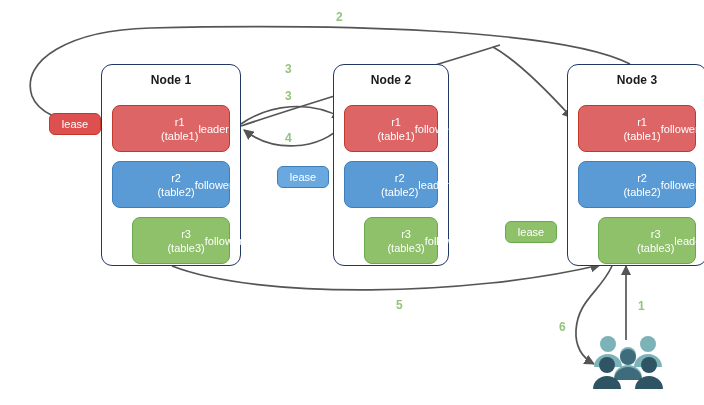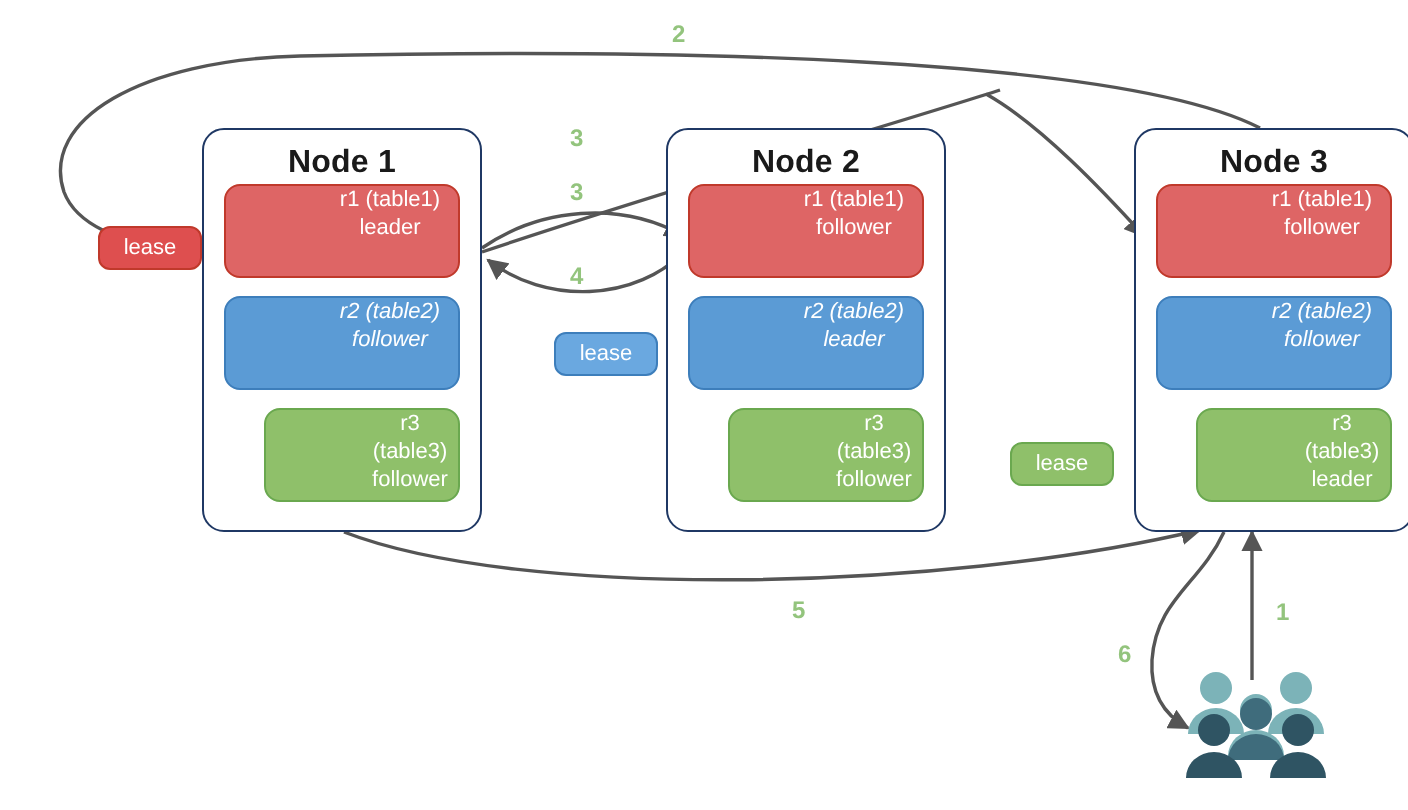--- a/index.html
+++ b/index.html
@@ -32,48 +32,48 @@
   .node {
     position: absolute;
     box-sizing: border-box;
     background: #ffffff;
     border: 1.6px solid #1f3864;
     border-radius: 11px;
     z-index: 3;
   }
   .node-title {
     text-align: center;
-    font-size: 16px;
+    font-size: 12px;
     font-weight: bold;
     color: #1a1a1a;
     margin-top: 8px;
-    margin-bottom: 1px;
+    margin-bottom: 18px;
     letter-spacing: .1px;
   }
   .replicas {
     padding: 0 10px 9px 10px;
   }
   .replica {
     box-sizing: border-box;
     height: 47px;
     border-radius: 8px;
     display: flex;
-    flex-direction: column;
     align-items: center;
+    justify-content: center;
     color: #ffffff;
     font-size: 11px;
     line-height: 14px;
     margin-bottom: 9px;
     text-align: center;
     padding-left: 48px;
   }
   .replica:last-child { margin-bottom: 0; }
   .replica .line { display: block; }
   .rep-red   { background: #de6565; border: 1.5px solid #c0392b; }
-  .rep-blue  { background: #5b9bd5; border: 1.5px solid #3d7ebb; font-style: italic; }
+  .rep-blue  { background: #5b9bd5; border: 1.5px solid #3d7ebb; }
   .rep-green { background: #8fc06a; border: 1.5px solid #6aa84f; margin-left: 20px; }
 
   
   .lease {
     position: absolute;
     box-sizing: border-box;
     display: flex;
     align-items: center;
     justify-content: center;
     height: 22px;
@@ -141,21 +141,21 @@
         <span class="line">r2 (table2)</span>
         <span class="line">follower</span>
       </div>
       <div class="replica rep-green">
         <span class="line">r3 (table3)</span>
         <span class="line">follower</span>
       </div>
     </div>
   </div>
 
-  <div class="node" style="left:333px; top:64px; width:140px; height:202px;">
+  <div class="node" style="left:333px; top:64px; width:116px; height:202px;">
     <div class="node-title">Node 2</div>
     <div class="replicas">
       <div class="replica rep-red">
         <span class="line">r1 (table1)</span>
         <span class="line">follower</span>
       </div>
       <div class="replica rep-blue">
         <span class="line">r2 (table2)</span>
         <span class="line">leader</span>
       </div>

